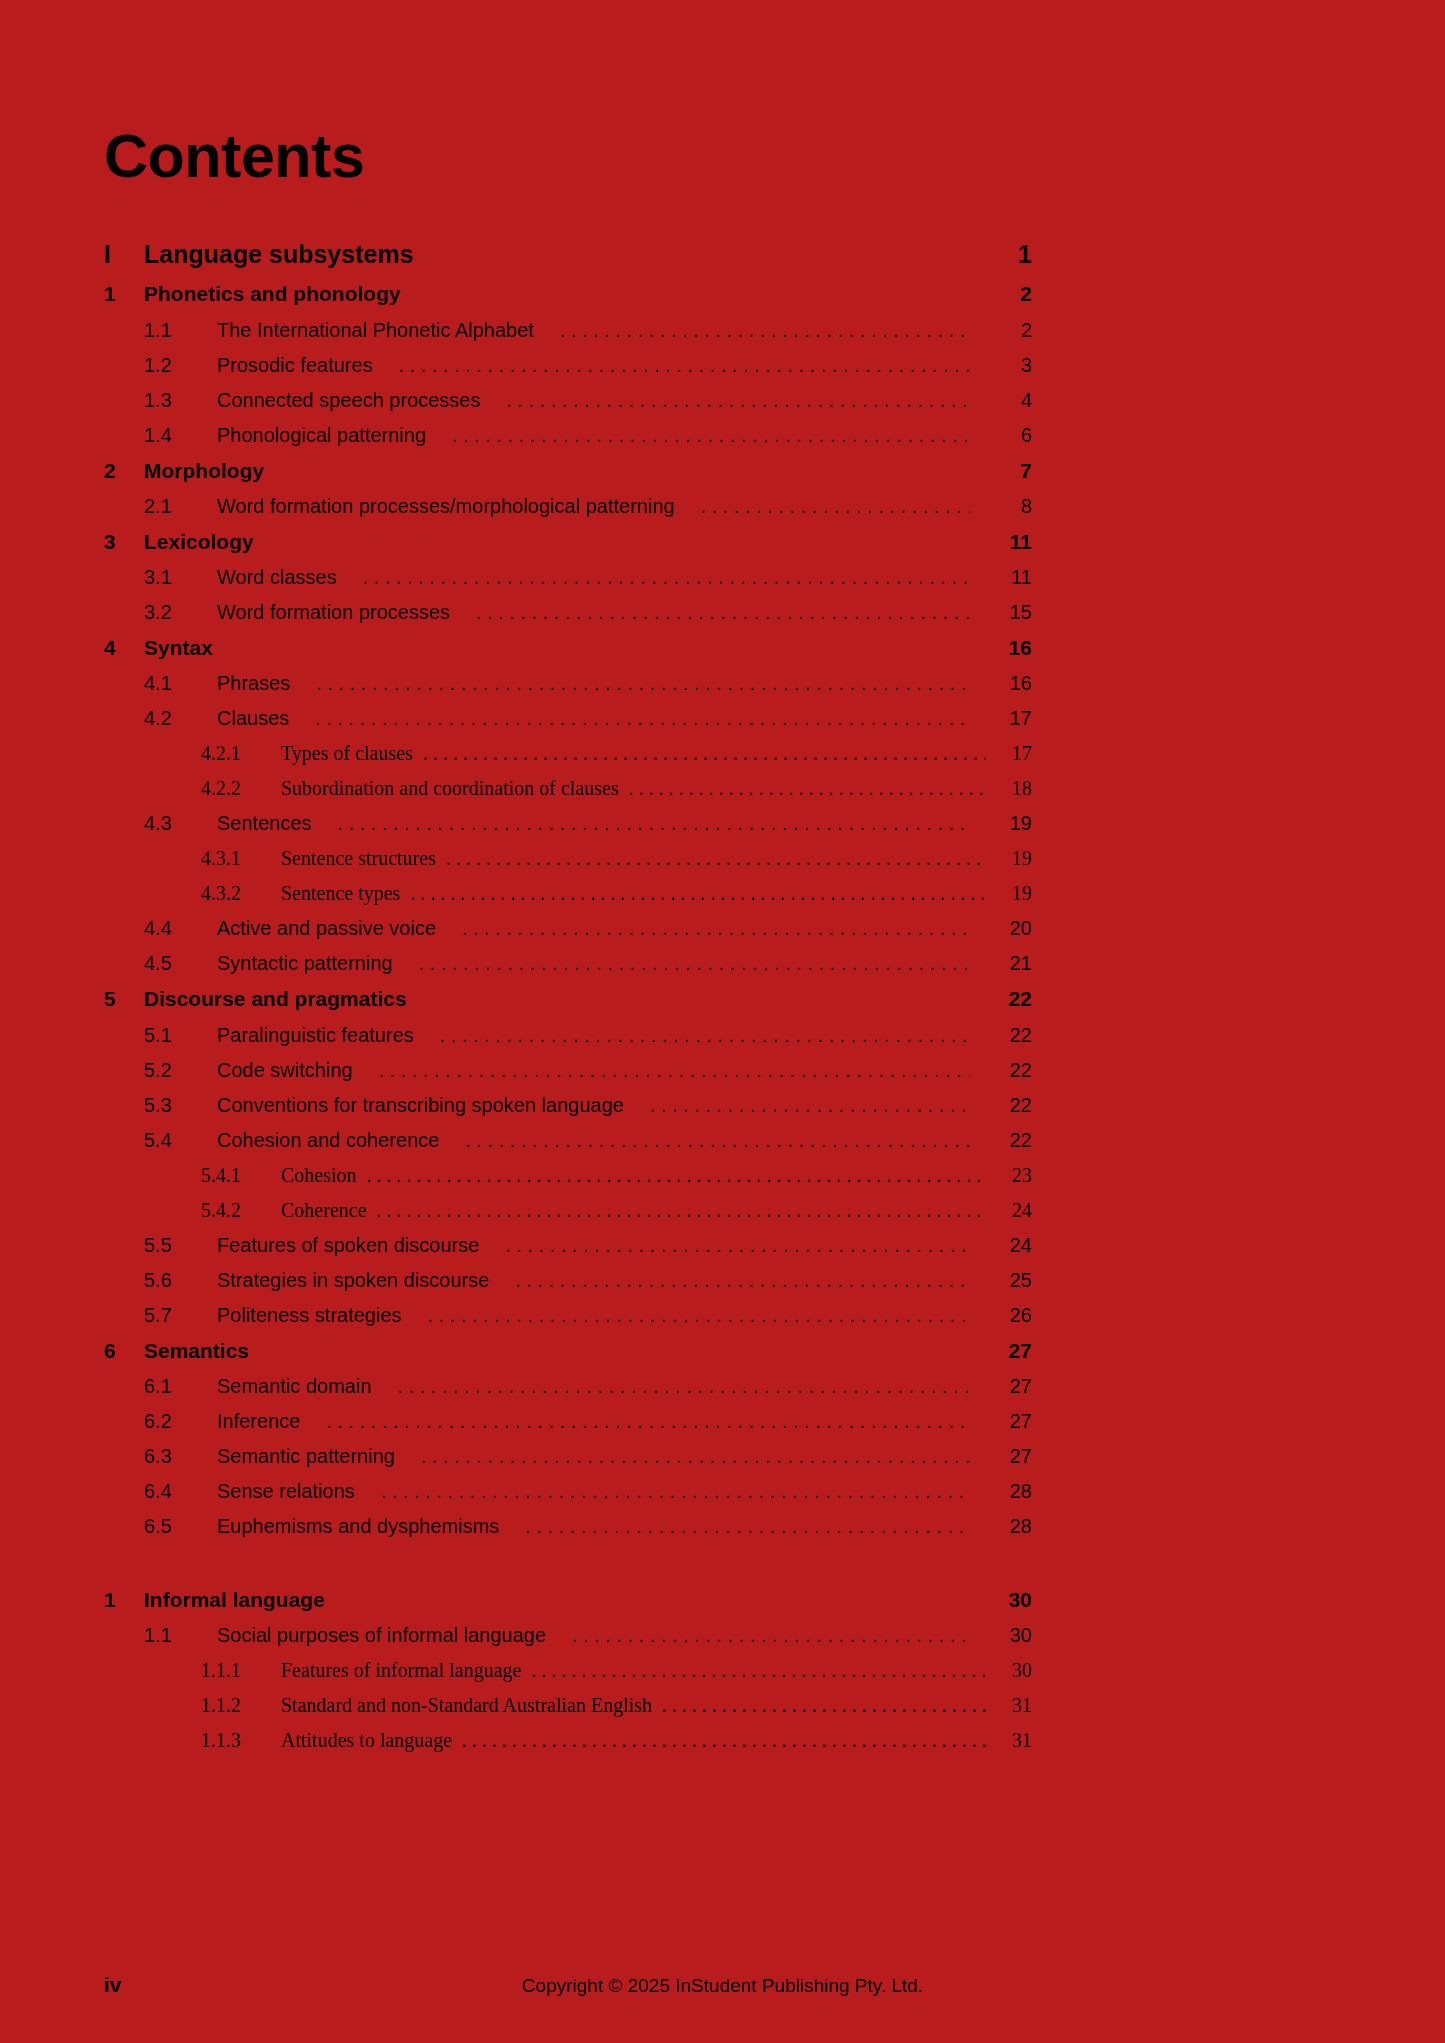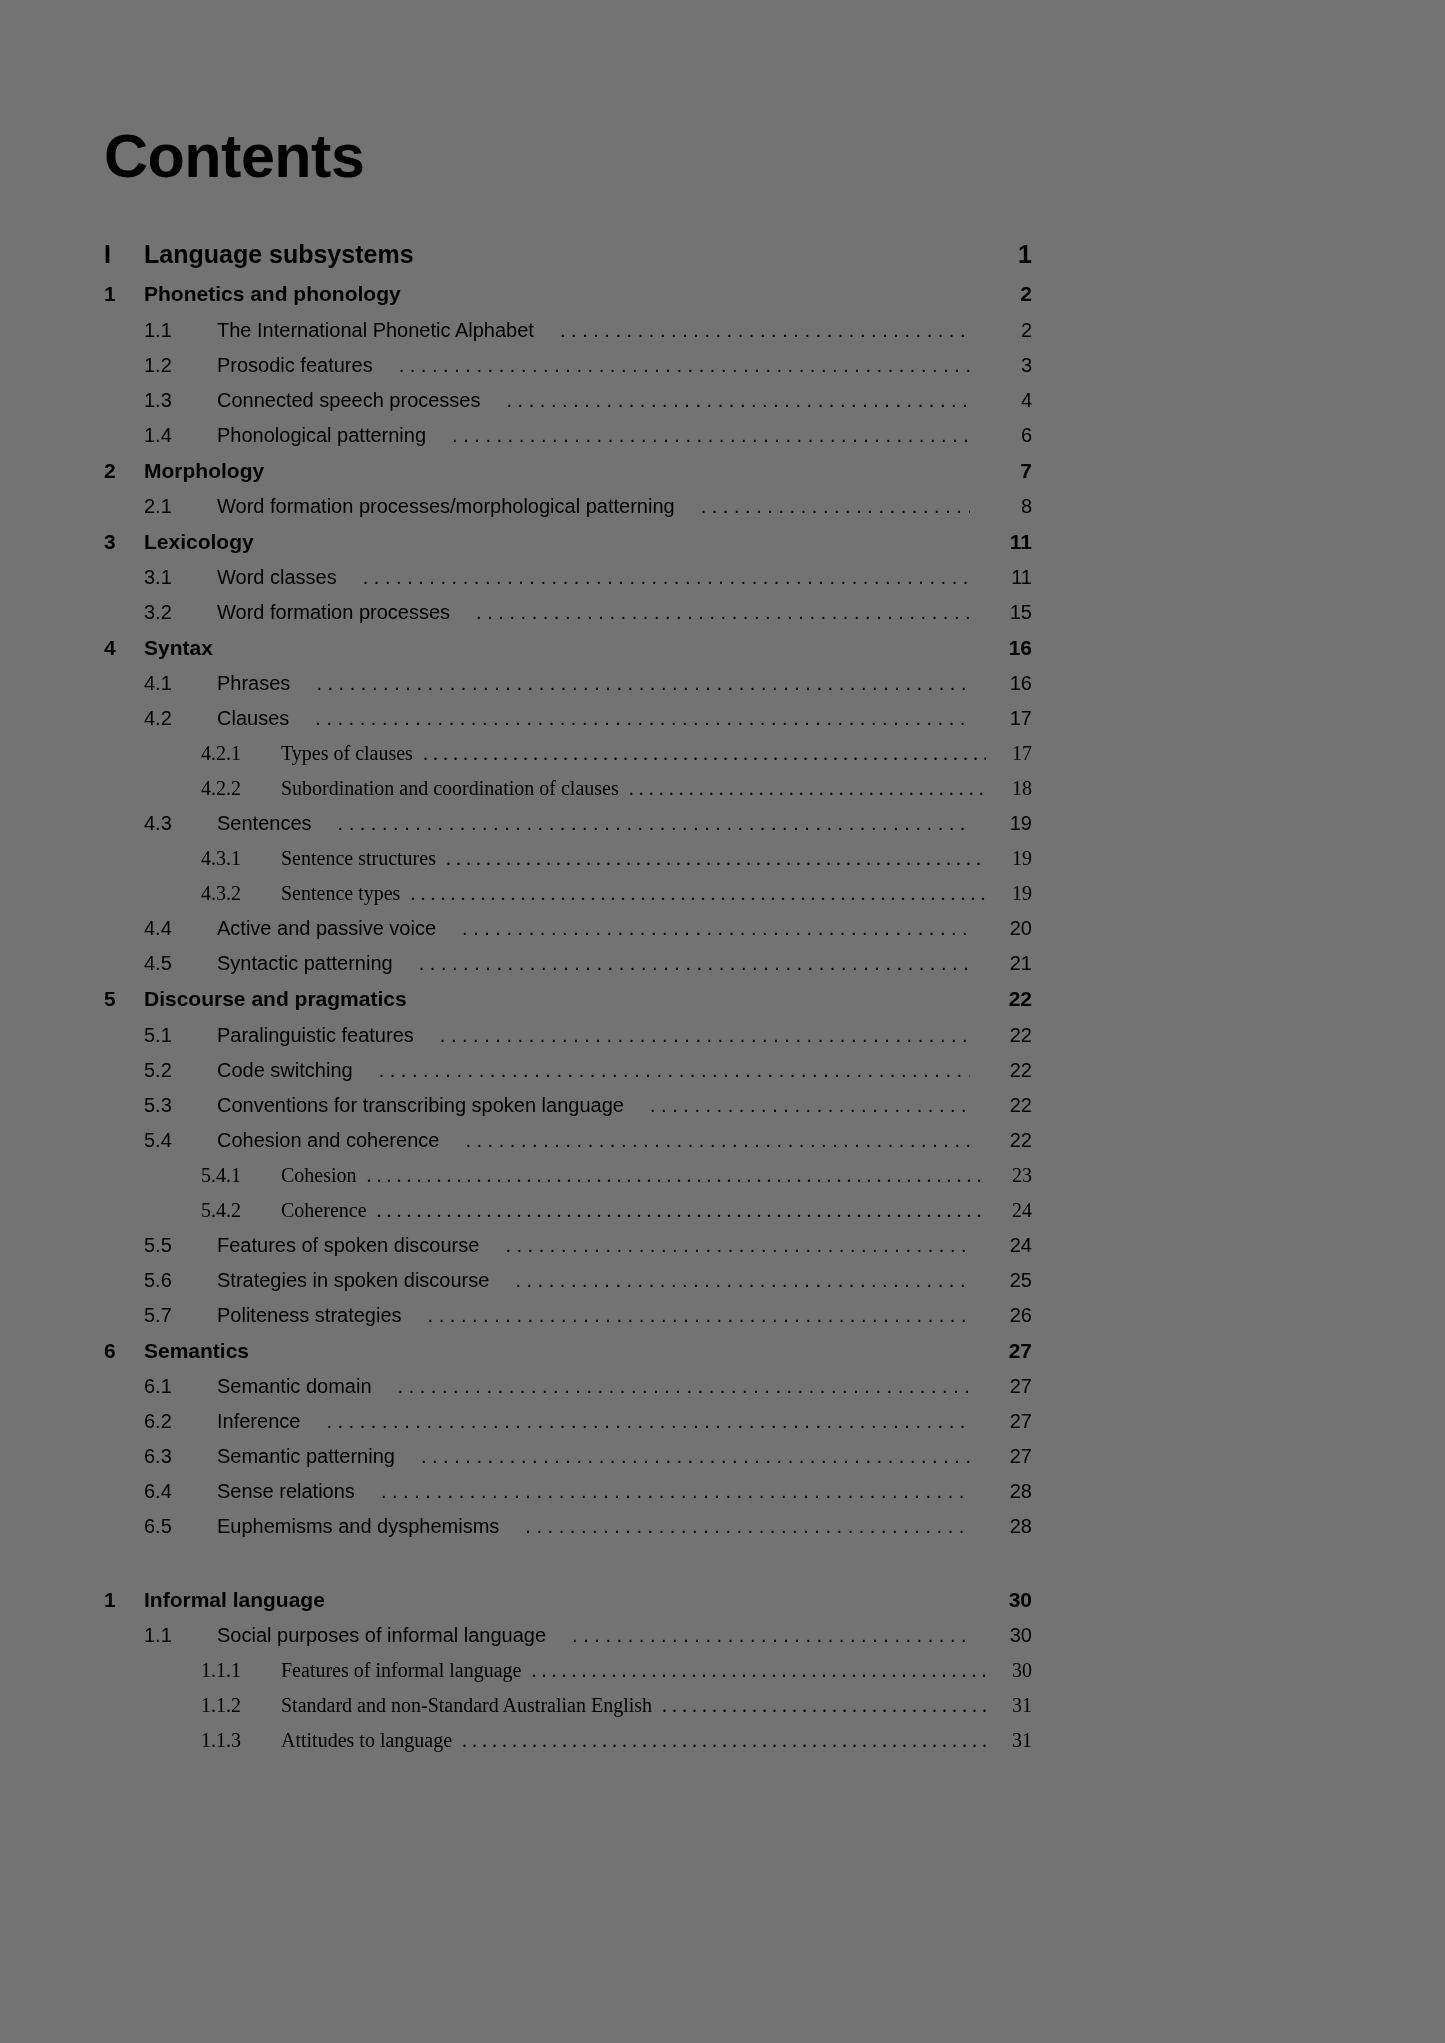--- a/index.html
+++ b/index.html
@@ -8,21 +8,21 @@
     background: #ffffff;
   }
   body {
     font-family: "Liberation Sans", sans-serif;
     color: #000000;
   }
   .page {
     position: relative;
     width: 1445px;
     height: 2043px;
-    background: #737373;
+    background: #b91c1c;
     box-sizing: border-box;
     overflow: hidden;
   }
   .content-area {
     position: absolute;
     left: 104px;
     top: 126px;
     width: 928px;
   }
   .toc-title {
@@ -396,14 +396,18 @@
         <div class="toc-row lvl-sub">
           <span class="toc-num">1.1.3</span>
           <span class="toc-text">Attitudes to language</span>
           <span class="toc-leader"></span>
           <span class="toc-page">31</span>
         </div>
       </div>
 
   </div>
 
+  <div class="footer">
+    <span class="footer-page">iv</span>
+    <span class="footer-copyright">Copyright © 2025 InStudent Publishing Pty. Ltd.</span>
+  </div>
 
 </div>
 
 </body></html>

